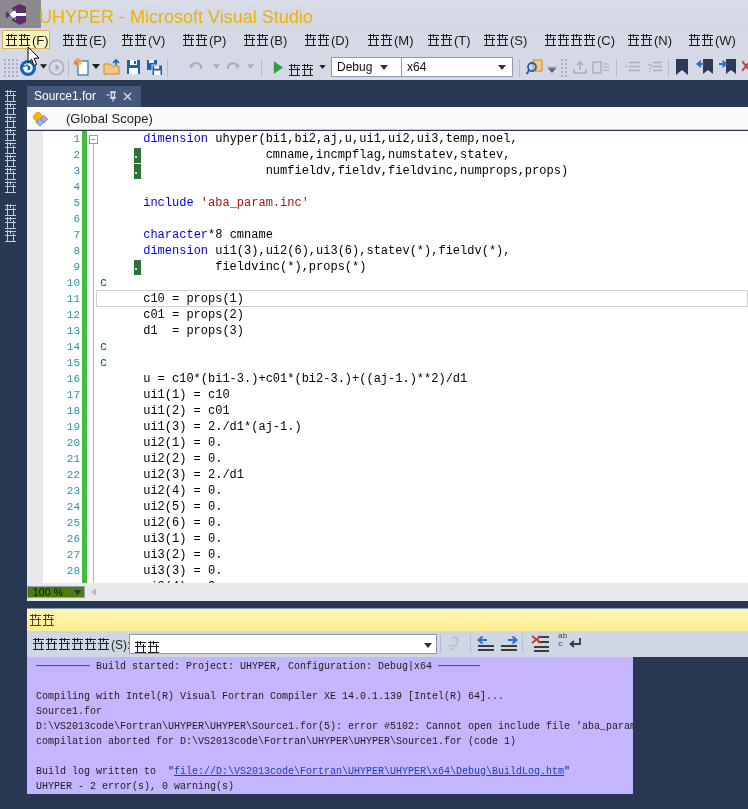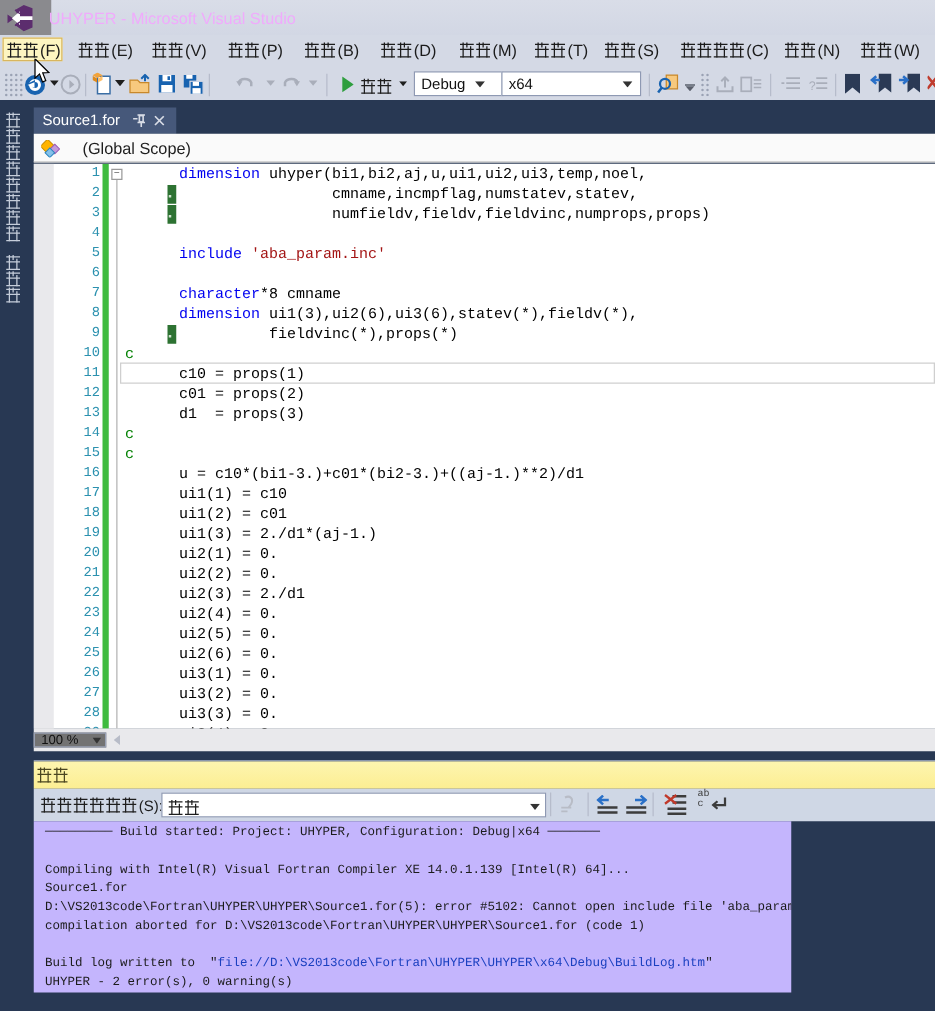--- a/index.html
+++ b/index.html
@@ -25,21 +25,21 @@
 
 <div class="abs" style="left:0;top:0;width:748px;height:28px;background:linear-gradient(#d9dde8,#d2d7e4)"></div>
 <div class="abs" style="left:0;top:0;width:41px;height:29px;background:#8a8a8e"></div>
 <svg class="abs" style="left:4px;top:3px" width="24" height="23" viewBox="0 0 24 23">
  <path d="M2 8.5 L7 12 L2 15.5 Z" fill="#5c2d6e"></path>
  <path d="M8 5 L15 1 L22 3.5 L22 19 L15 22 L8 17 L12 12 Z" fill="#5c2d6e"></path>
  <path d="M22 10 L10 10 L10 13 L22 13 Z" fill="#fff"></path>
  <path d="M12 6 L5.5 11.5 L12 17 Z" fill="#fff"></path>
  <path d="M8 5 L12 8 M8 17.5 L12 14.5" stroke="#5c2d6e" stroke-width="1.2"></path>
 </svg>
-<div class="abs" style="left:39px;top:7px;font-size:13px;color:#f0abfc">UHYPER - Microsoft Visual Studio</div>
+<div class="abs" style="left:39px;top:7px;font-size:18px;color:#eab308">UHYPER - Microsoft Visual Studio</div>
 
 <div class="abs" style="left:0;top:28px;width:748px;height:28px;background:#d4d9e5"></div>
 <div class="abs" style="left:2px;top:30px;width:48px;height:19px;background:#fdf5c1;border:1px solid #d9b65e"></div>
 <div class="mi" style="left:6px"><i class="h"></i><i class="h"></i>(F)</div>
 <div class="mi" style="left:63px"><i class="h"></i><i class="h"></i>(E)</div>
 <div class="mi" style="left:122px"><i class="h"></i><i class="h"></i>(V)</div>
 <div class="mi" style="left:183px"><i class="h"></i><i class="h"></i>(P)</div>
 <div class="mi" style="left:244px"><i class="h"></i><i class="h"></i>(B)</div>
 <div class="mi" style="left:305px"><i class="h"></i><i class="h"></i>(D)</div>
 <div class="mi" style="left:368px"><i class="h"></i><i class="h"></i>(M)</div>
@@ -315,21 +315,21 @@
       ui2(4) = 0.
       ui2(5) = 0.
       ui2(6) = 0.
       ui3(1) = 0.
       ui3(2) = 0.
       ui3(3) = 0.
       ui3(4) = 0.</pre>
 </div>
 
 <div class="abs" style="left:27px;top:583px;width:721px;height:18px;background:#e9e9ec">
- <div class="abs" style="left:0;top:3px;width:58px;height:12px;background:#737373;border:1px solid #98a0b4;font-size:10.5px;color:#111;line-height:10px;padding-left:5px">100 %
+ <div class="abs" style="left:0;top:3px;width:58px;height:12px;background:#4d7c0f;border:1px solid #98a0b4;font-size:10.5px;color:#111;line-height:10px;padding-left:5px">100 %
   <svg class="abs" style="left:46px;top:3px" width="7" height="5" viewBox="0 0 7 5">
         <path d="M0 0 L7 0 L3.5 5 Z" fill="#333"></path>
       </svg>
  </div>
  <svg class="abs" style="left:64px;top:5px" width="6" height="8" viewBox="0 0 6 8">
       <path d="M5 0 L0 4 L5 8 Z" fill="#b8bcc8"></path>
     </svg>
 </div>
 
 <div class="abs" style="left:27px;top:608px;width:721px;height:23px;background:linear-gradient(#fdf5b0,#fcee92);border-top:1px solid #8a96ad;color:#4a4520;font-size:12px">
@@ -369,19 +369,19 @@
     </svg>
 </div>
 <div class="abs" style="left:27px;top:657px;width:606px;height:137px;background:#c4b5fd;overflow:hidden">
  <pre class="abs mono" id="outtext" style="left:9px;top:2px;font-size:10px;line-height:15px;color:#1c1c1c">───────── Build started: Project: UHYPER, Configuration: Debug|x64 ───────
 
 Compiling with Intel(R) Visual Fortran Compiler XE 14.0.1.139 [Intel(R) 64]...
 Source1.for
 D:\VS2013code\Fortran\UHYPER\UHYPER\Source1.for(5): error #5102: Cannot open include file 'aba_param.inc'
 compilation aborted for D:\VS2013code\Fortran\UHYPER\UHYPER\Source1.for (code 1)
 
-Build log written to  "<span style="color:#1b40c0;">file://D:\VS2013code\Fortran\UHYPER\UHYPER\x64\Debug\BuildLog.htm</span>"
+Build log written to  "<span style="color:#1b40c0;text-decoration:underline">file://D:\VS2013code\Fortran\UHYPER\UHYPER\x64\Debug\BuildLog.htm</span>"
 UHYPER - 2 error(s), 0 warning(s)</pre>
 </div>
 
 <svg class="abs" style="left:27px;top:47px" width="13" height="20" viewBox="0 0 13 20">
  <path d="M1 0 L1 15.5 L4.6 12.2 L7 18.6 L9.6 17.5 L7.2 11.3 L12 11 Z" fill="#fff" stroke="#000" stroke-width="1"></path>
 </svg>
 
 </body></html>

